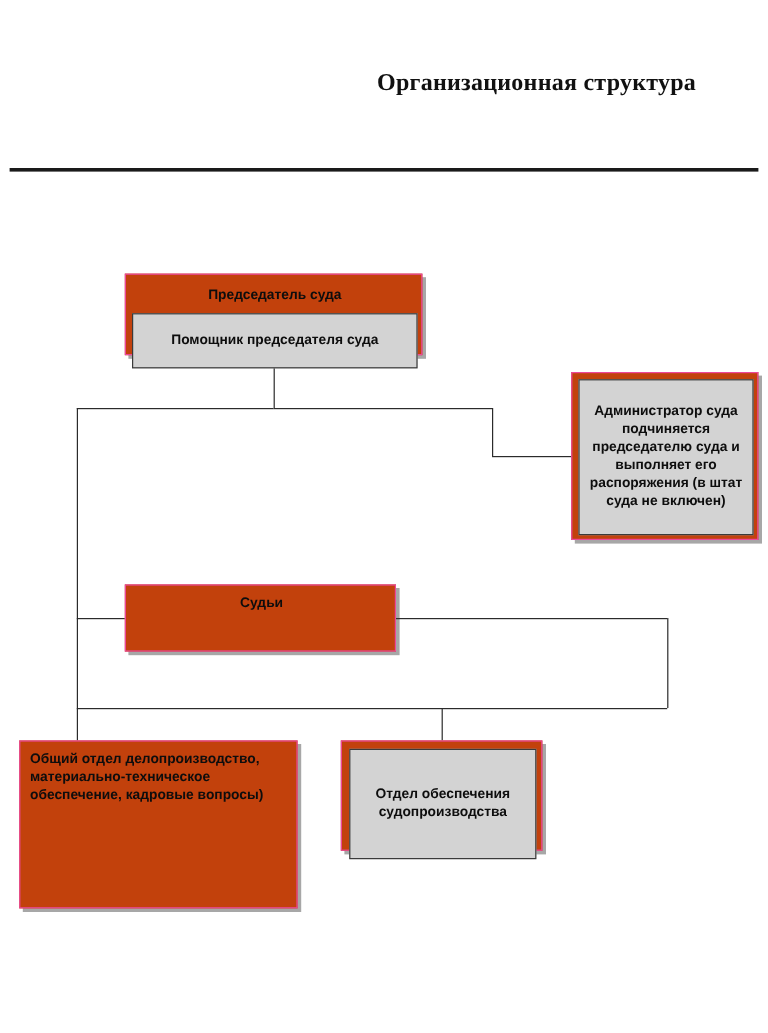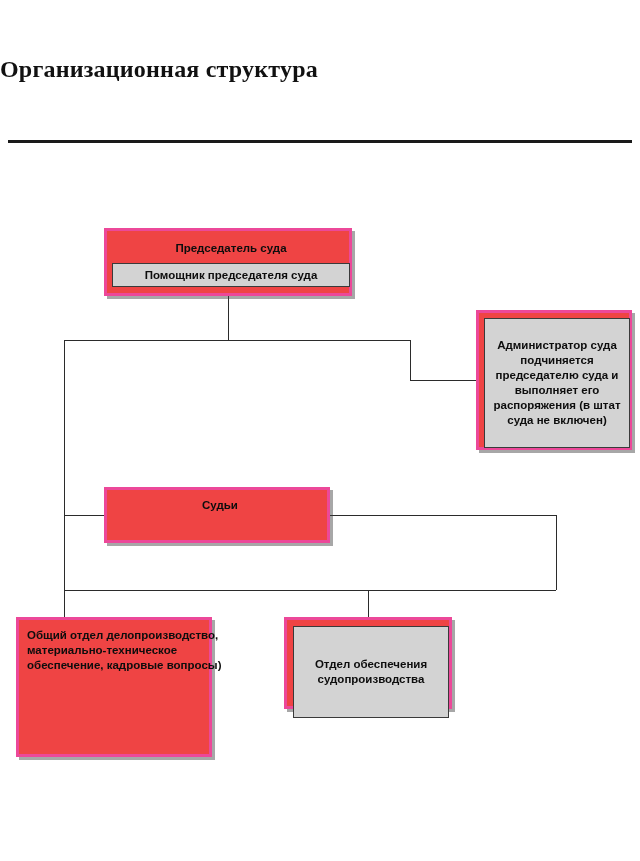--- a/index.html
+++ b/index.html
@@ -15,45 +15,45 @@
     overflow: hidden;
     font-family: "Liberation Sans", sans-serif;
   }
 
   
   .title {
     position: absolute;
     left: 0;
     top: 56px;
     width: 580px;
-    text-align: left;
+    text-align: right;
     font-family: "Liberation Serif", serif;
     font-weight: bold;
-    font-size: 24px;
+    font-size: 20px;
     line-height: 27px;
     color: #111111;
     letter-spacing: 0.2px;
   }
   .title-line2 { display: block; }
 
   .title-rule {
     position: absolute;
     left: 8px;
     top: 140px;
     width: 624px;
     height: 3px;
     background: #1a1a1a;
   }
 
   
   .box {
     position: absolute;
     box-sizing: border-box;
-    border: 3px solid #ec4899;
-    background: #ef4444;
+    border: 1px solid #ec4899;
+    background: #c2410c;
     box-shadow: 3px 3px 0 rgba(60,60,60,0.45);
   }
   .box .inner {
     position: absolute;
     box-sizing: border-box;
     border: 1px solid #3a3a3a;
     background: #d3d3d3;
   }
   .cell-text {
     box-sizing: border-box;
@@ -68,21 +68,21 @@
 
   
   #box-chairman {
     left: 104px; top: 228px; width: 248px; height: 68px;
   }
   #chairman-title {
     position: absolute; left: 5px; top: 5px; width: 238px; height: 25px;
     display: flex; align-items: center; justify-content: center;
   }
   #chairman-assistant {
-    position: absolute; left: 5px; top: 32px; width: 238px; height: 24px;
+    position: absolute; left: 5px; top: 32px; width: 238px; height: 46px;
     display: flex; align-items: center; justify-content: center;
   }
 
   
   #box-admin {
     left: 476px; top: 310px; width: 156px; height: 140px;
   }
   #admin-inner {
     left: 5px; top: 5px; width: 146px; height: 130px;
     display: flex; align-items: center; justify-content: center;
@@ -97,21 +97,21 @@
     position: absolute; left: 5px; top: 4px; width: 216px; height: 22px;
     display: flex; align-items: center; justify-content: center;
   }
   #judges-assistants {
     position: absolute; left: 5px; top: 27px; width: 216px; height: 24px;
     display: flex; align-items: center; justify-content: center;
   }
 
   
   #box-general {
-    left: 16px; top: 617px; width: 196px; height: 140px; padding-left: 12px;
+    left: 16px; top: 617px; width: 232px; height: 140px; padding-left: 12px;
   }
   #general-text {
     position: absolute; left: 8px; top: 8px; width: 216px; height: 62px;
     display: flex; align-items: flex-start; justify-content: flex-start;
   }
   #general-text .cell-text { text-align: left; }
   #general-staff {
     left: 22px; top: 85px; width: 196px; height: 48px;
     display: flex; align-items: center; justify-content: center;
     padding: 2px 6px;

